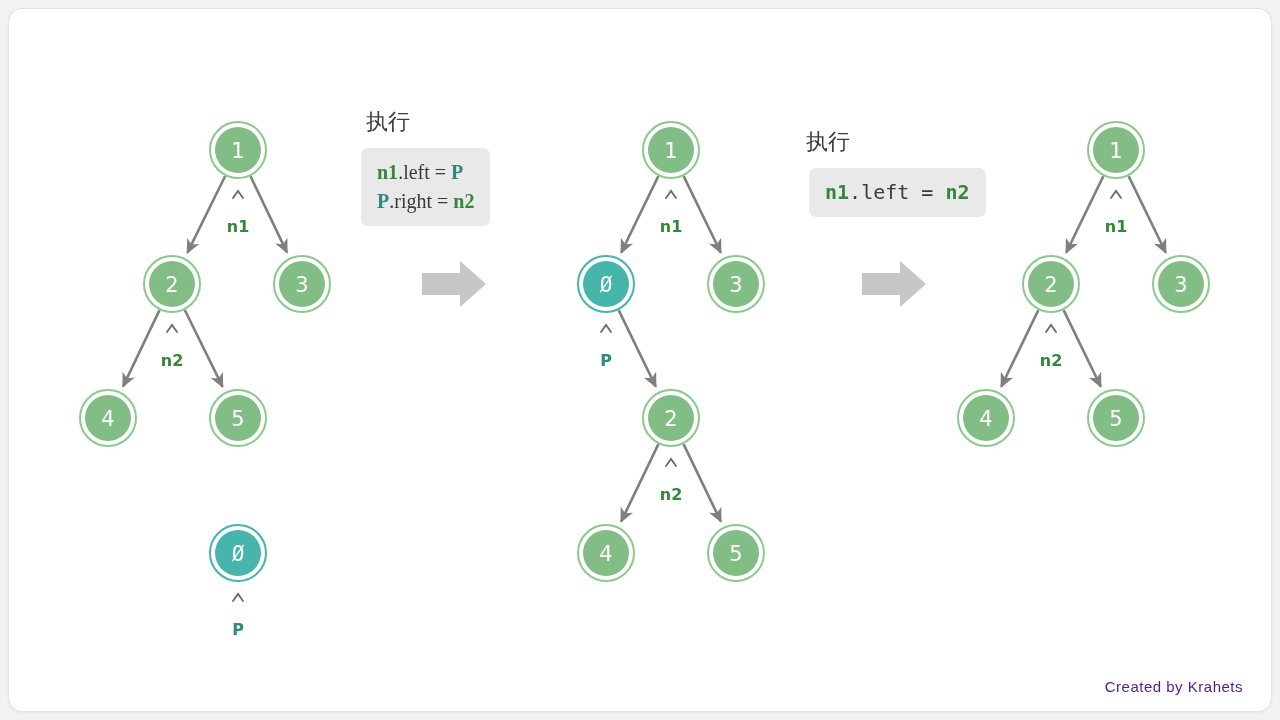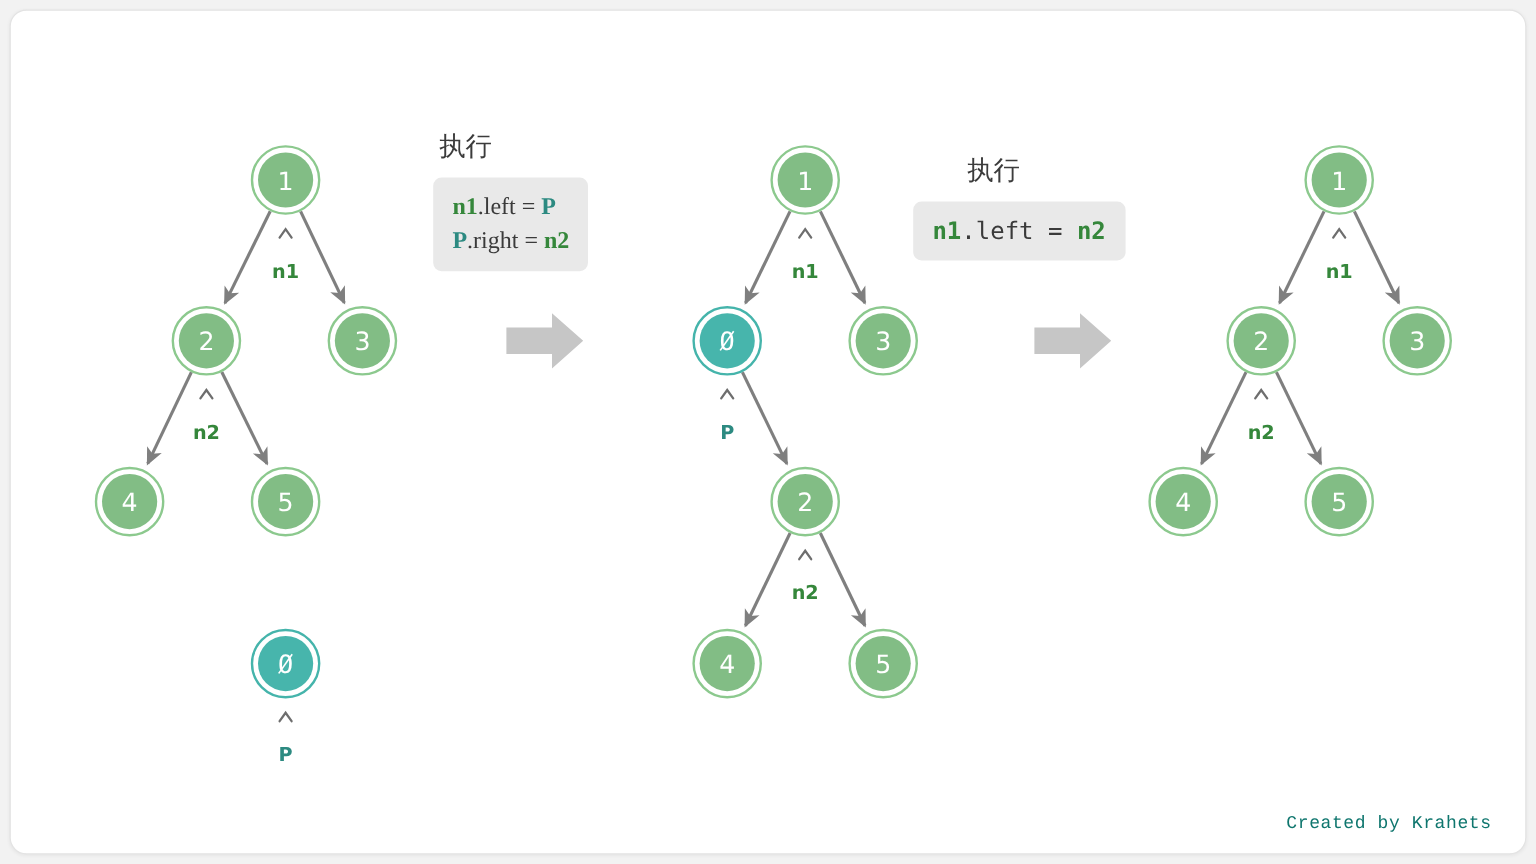--- a/index.html
+++ b/index.html
@@ -110,22 +110,22 @@
   }
   .code-line { white-space: pre; }
   .tok-green { color: #35873b; font-weight: bold; }
   .tok-teal  { color: #2c8a81; font-weight: bold; }
   .tok-plain { color: #3a3a3a; }
 
   .credit {
     position: absolute;
     right: 28px;
     bottom: 16px;
-    color: #0f766e;
-    font-family: Liberation Mono, monospace;
+    color: #4c1d95;
+    font-family: Liberation Sans, sans-serif;
     font-size: 15px;
     letter-spacing: 0.5px;
     white-space: nowrap;
   }
 </style>
 </head>
 <body>
 
 <div id="stage">
   <div id="card">
@@ -262,19 +262,19 @@
         </g>
     </svg>
 
     <div class="step-cn" style="left:357px; top:98px;">执行</div>
     <div class="code-box" id="code-box-2" style="left:352px; top:139px;font-family:Liberation Serif, serif;">
         <div class="code-line"><span class="tok-green">n1</span><span class="tok-plain">.left = </span><span class="tok-teal">P</span></div>
         <div class="code-line"><span class="tok-teal">P</span><span class="tok-plain">.right = </span><span class="tok-green">n2</span></div>
       </div>
 
     <div class="step-cn" style="left:797px; top:118px;">执行</div>
-    <div class="code-box" id="code-box-3" style="left:752px; top:159px;text-align:right;">
+    <div class="code-box" id="code-box-3" style="left:800px; top:159px;text-align:right;">
         <div class="code-line"><span class="tok-green">n1</span><span class="tok-plain">.left = </span><span class="tok-green">n2</span></div>
       </div>
 
     <div class="credit">Created by Krahets</div>
   </div>
 </div>
 
 </body></html>

